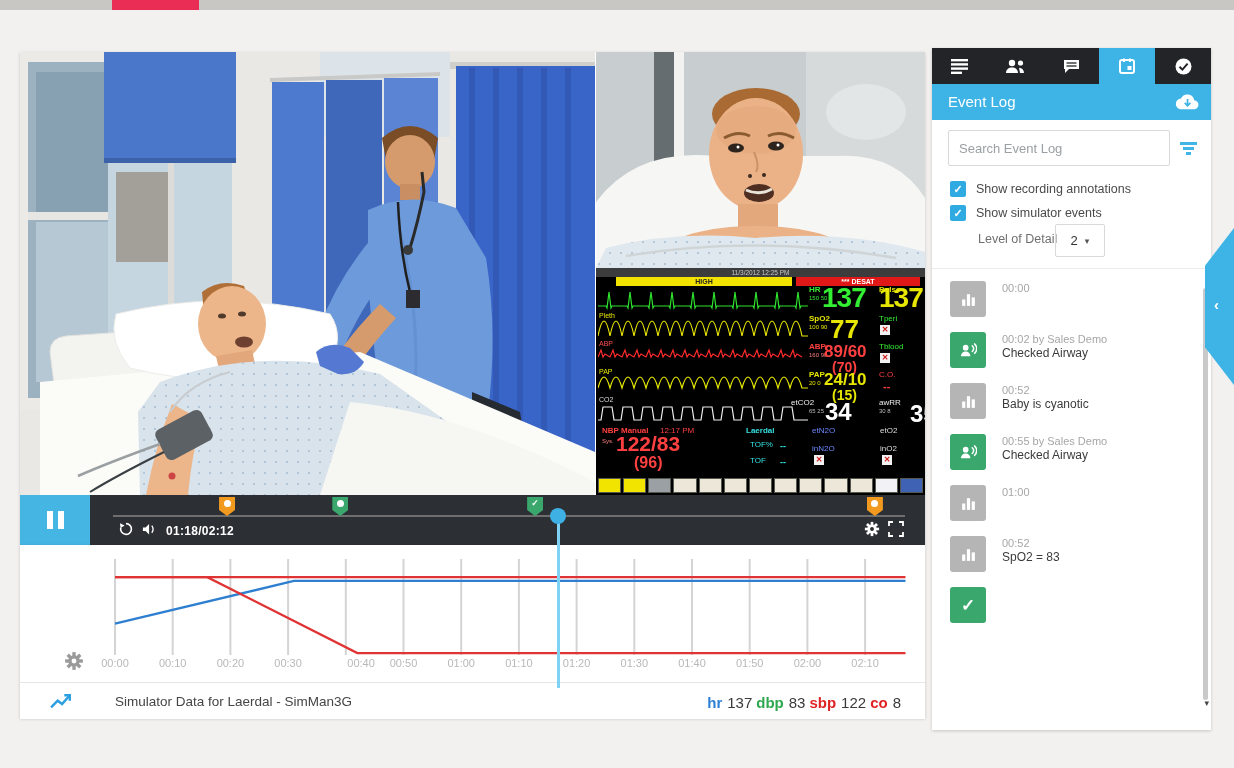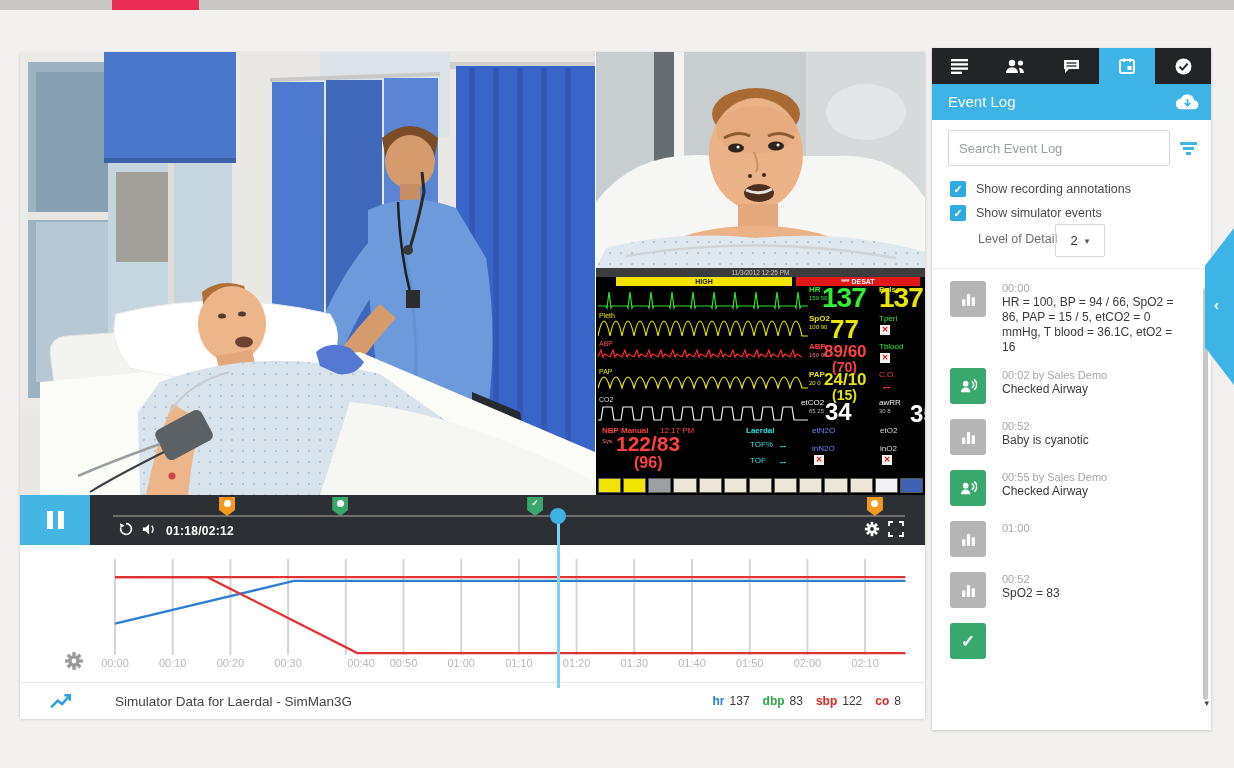--- a/index.html
+++ b/index.html
@@ -33,21 +33,21 @@
   #playdot{position:absolute;width:16px;height:16px;border-radius:50%;background:#3fb0e4;z-index:41}
 
   
   #chartpanel{left:20px;top:545px;width:905px;height:173px}
   #trendsvg{position:absolute;left:0;top:0}
   .ticklabel{position:absolute;top:112px;width:58px;text-align:center;font-size:11px;color:#b8b8b8}
   #chartgear{position:absolute;left:44px;top:106px;width:20px;height:20px}
   #chartfooter{position:absolute;left:0;top:137px;width:905px;height:36px;border-top:1px solid #e7e7e7;background:#fff}
   #trendicon{position:absolute;left:30px;top:10px;width:22px;height:17px}
   #chart-title{position:absolute;left:95px;top:11px;font-size:13.5px;color:#454545}
-  #vitals{position:absolute;right:24px;top:11px;font-size:12px;display:flex;gap:13px}
+  #vitals{position:absolute;right:24px;top:11px;font-size:15px;display:flex;gap:4px}
   .vital .vl{font-weight:bold;margin-right:5px}
   .vital .vv{color:#3a3a3a}
 
   
   #rightpanel{left:932px;top:48px;width:279px;height:682px}
   #tabs{position:absolute;left:0;top:0;width:279px;height:36px;background:#232428;display:flex}
   .tab{flex:1;display:flex;align-items:center;justify-content:center;cursor:pointer}
   .tab.sel{background:#3eb3e6}
   #loghead{position:absolute;left:0;top:36px;width:279px;height:36px;background:#3eb3e6}
   #loghead .t{position:absolute;left:16px;top:9px;color:#fff;font-size:15px}
@@ -242,21 +242,21 @@
     <div class="mtx" style="left:228px;top:74px;font-size:17px;color:#ff4040;font-weight:bold">89/60</div>
     <div class="mtx" style="left:236px;top:91px;font-size:14px;color:#ff4040;font-weight:bold">(70)</div>
     <div class="mtx" style="left:283px;top:74px;font-size:8px;color:#33ee33">Tblood</div>
     <div class="xbox" style="left:284px;top:85px">✕</div>
     <div class="mtx" style="left:213px;top:102px;font-size:8px;color:#e6e600;font-weight:bold">PAP</div>
     <div class="mtx" style="left:213px;top:112px;font-size:6px;color:#e6e600">20 0</div>
     <div class="mtx" style="left:228px;top:102px;font-size:17px;color:#e6e600;font-weight:bold">24/10</div>
     <div class="mtx" style="left:236px;top:119px;font-size:14px;color:#e6e600;font-weight:bold">(15)</div>
     <div class="mtx" style="left:283px;top:102px;font-size:8px;color:#ff4040">C.O.</div>
     <div class="mtx" style="left:287px;top:112px;font-size:11px;color:#ff4040;font-weight:bold">--</div>
-    <div class="mtx" style="left:205px;top:130px;font-size:8px;color:#eee">etCO2</div>
+    <div class="mtx" style="left:195px;top:130px;font-size:8px;color:#eee">etCO2</div>
     <div class="mtx" style="left:213px;top:140px;font-size:6px;color:#bbb">65 25</div>
     <div class="mtx" style="left:229px;top:130px;font-size:24px;color:#fff;font-weight:bold">34</div>
     <div class="mtx" style="left:283px;top:130px;font-size:8px;color:#eee">awRR</div>
     <div class="mtx" style="left:283px;top:140px;font-size:6px;color:#bbb">30 8</div>
     <div class="mtx" style="left:314px;top:132px;font-size:24px;color:#fff;font-weight:bold">35</div>
 
     <div class="mtx" style="left:6px;top:158px;font-size:8px;color:#ff4040;font-weight:bold">NBP Manual</div>
     <div class="mtx" style="left:64px;top:158px;font-size:8px;color:#ff4040">12:17 PM</div>
     <div class="mtx" style="left:6px;top:170px;font-size:6px;color:#ff8080">Sys.</div>
     <div class="mtx" style="left:20px;top:164px;font-size:21px;color:#ff4040;font-weight:bold">122/83</div>
@@ -492,21 +492,20 @@
       <div class="event-row">
         <div class="eicon chart">
           <svg viewBox="0 0 16 16">
             <rect x="2" y="8" width="3" height="6" fill="#fff"></rect>
             <rect x="6.5" y="3" width="3" height="11" fill="#fff"></rect>
             <rect x="11" y="6" width="3" height="8" fill="#fff"></rect>
           </svg>
         </div>
         <div class="econtent">
           <div class="ets">00:00</div>
-          <div class="etext">HR = 100, BP = 94 / 66, SpO2 = 86, PAP = 15 / 5, etCO2 = 0 mmHg, T blood = 36.1C, etO2 = 16</div>
         </div>
       </div>
       <div class="event-row">
         <div class="eicon voice">
           <svg viewBox="0 0 18 16">
             <circle cx="6" cy="5" r="3" fill="#fff"></circle>
             <path d="M1 14c0-3 2.5-5 5-5s5 2 5 5z" fill="#fff"></path>
             <path d="M13 3q3 3 0 6M15.5 1q4.5 5 0 10" stroke="#fff" stroke-width="1.6" fill="none" stroke-linecap="round"></path>
           </svg>
         </div>

